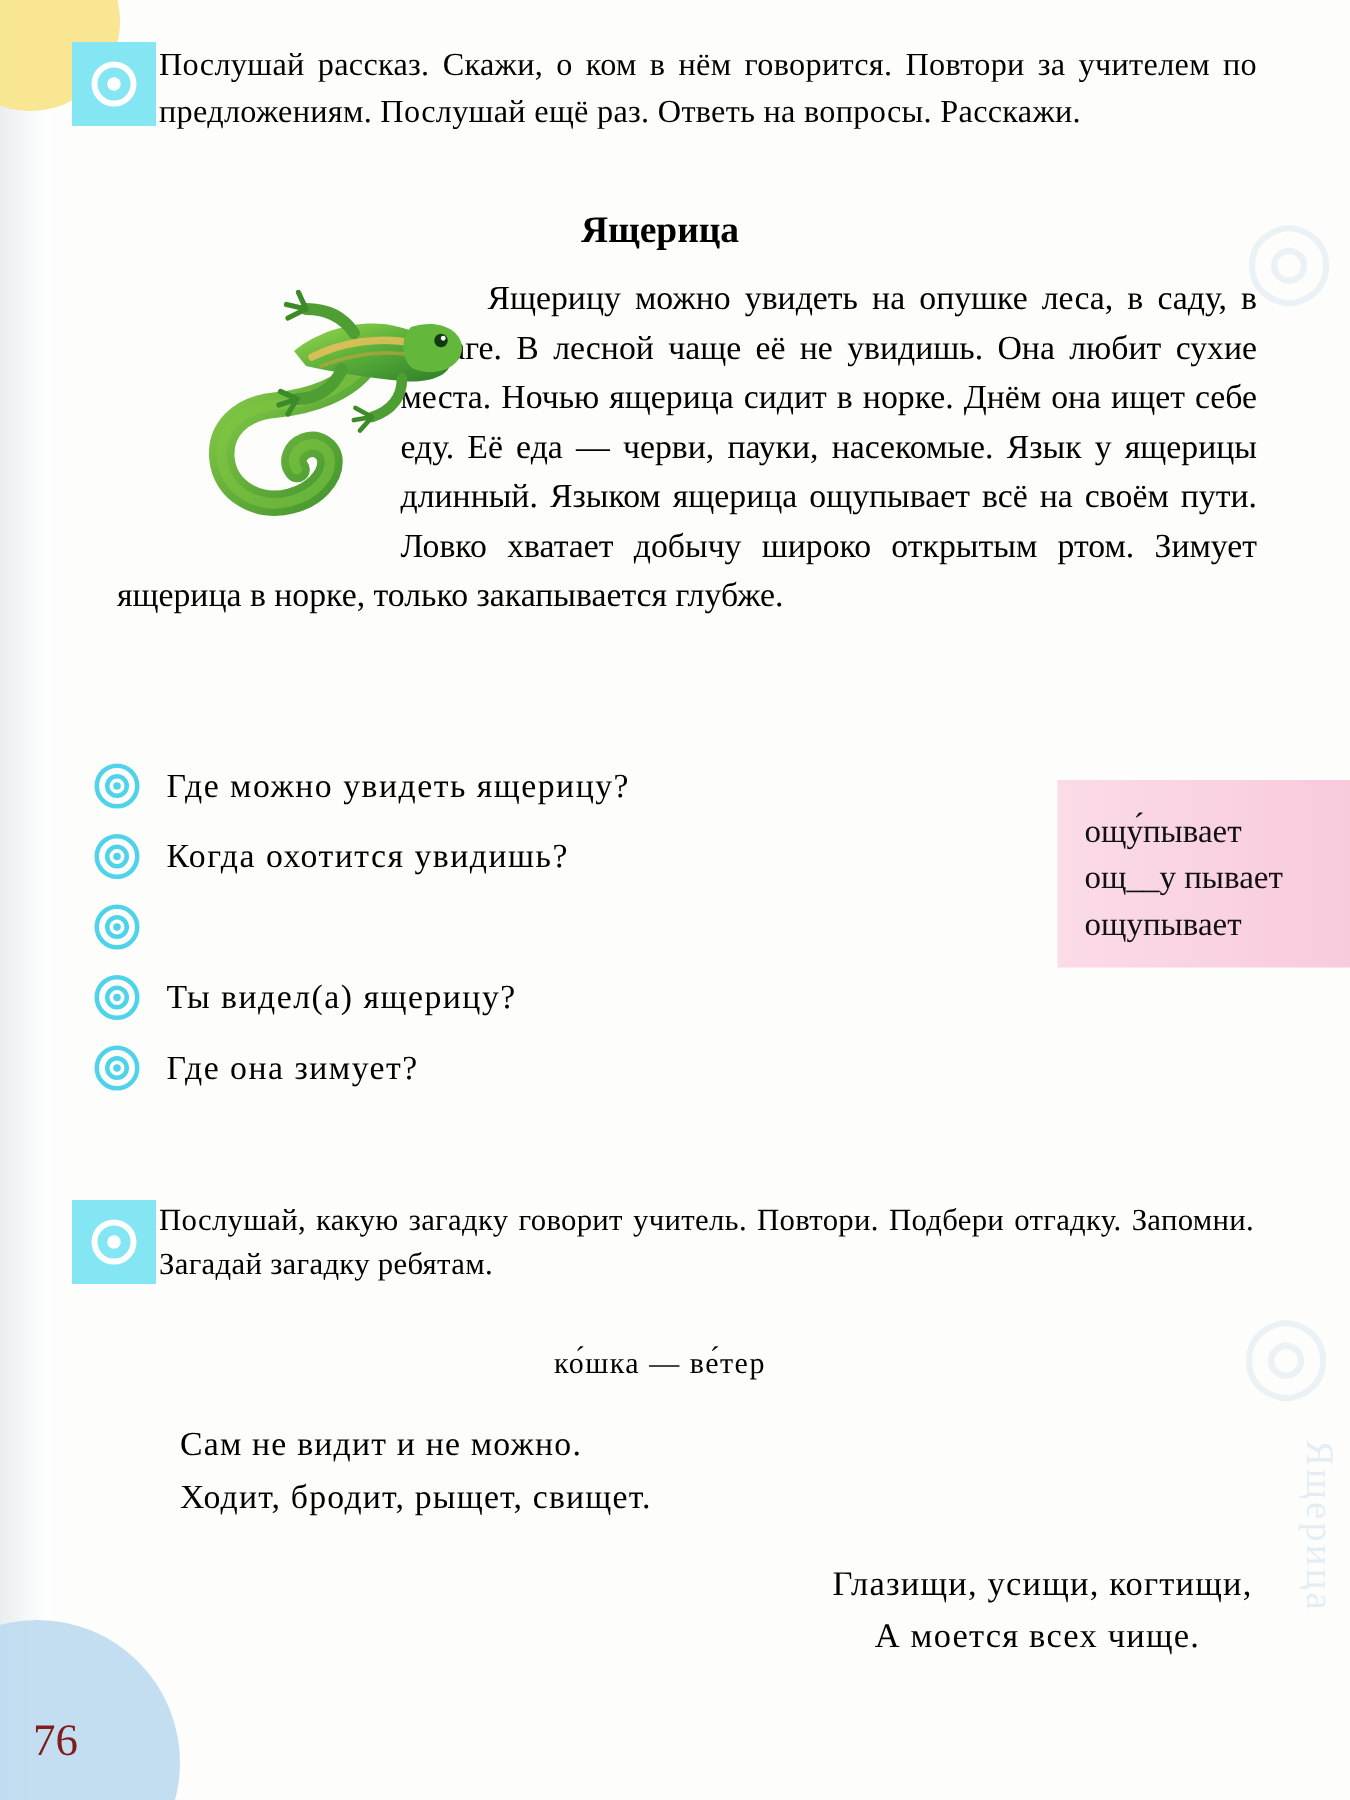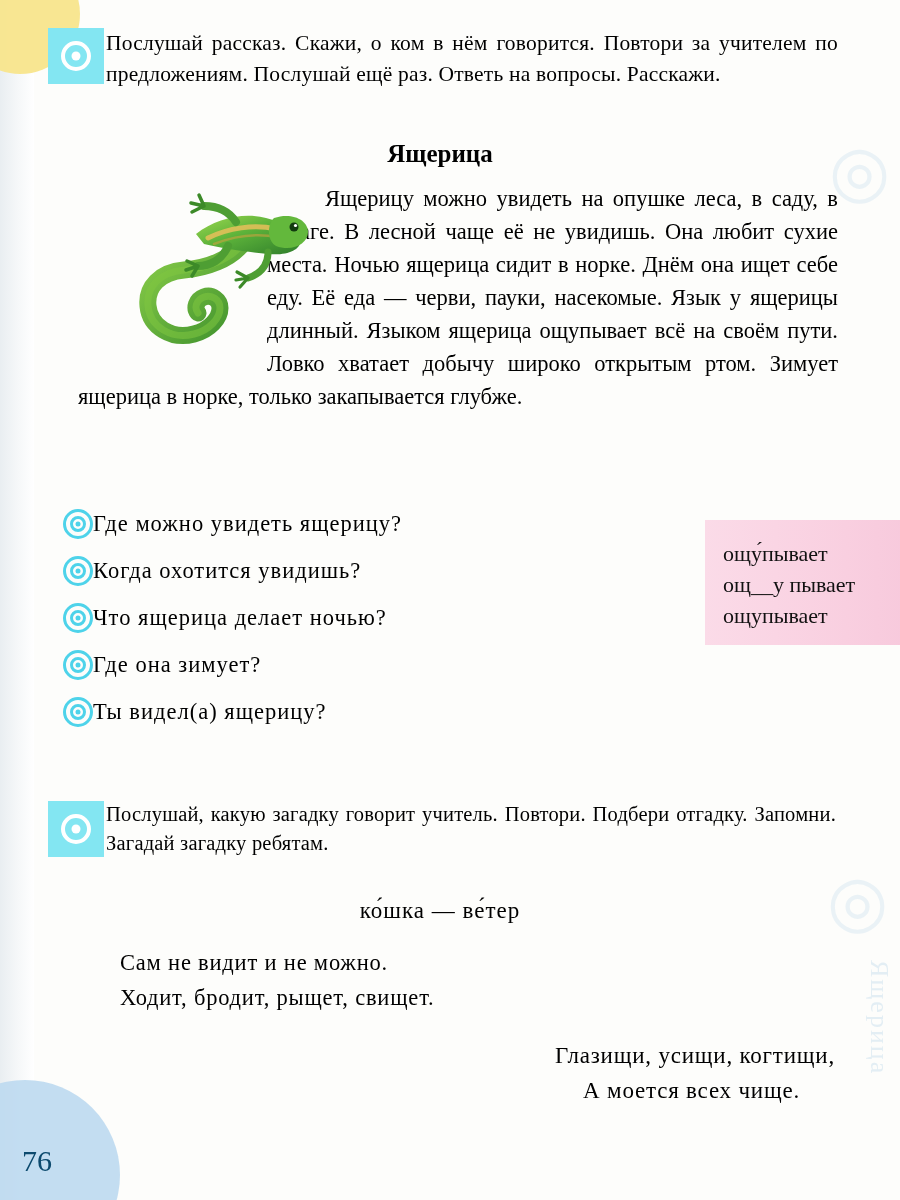--- a/index.html
+++ b/index.html
@@ -179,20 +179,21 @@
   
   .questions {
     position: absolute;
     top: 500px;
     left: 18px;
     width: 620px;
   }
   .question {
     display: flex;
     align-items: center;
+    gap: 18px;
     height: 47px;
   }
   .question .qtext {
     font-size: 22.5px;
     letter-spacing: 1px;
   }
 
   
   .wordbox {
     position: absolute;
@@ -209,37 +210,36 @@
     line-height: 31px;
     color: #111;
   }
 
   
   #instruction-riddle {
     position: absolute;
     left: 3px;
     top: 800px;
     width: 800px;
-    align-items: center;
   }
   #instruction-riddle .txt {
     width: 730px;
     font-size: 20.5px;
     line-height: 29px;
     text-align: justify;
   }
 
   
   .answers {
     position: absolute;
     top: 898px;
     left: 0;
     width: 790px;
     text-align: center;
-    font-size: 23px;
+    font-size: 20px;
     letter-spacing: 1px;
   }
   .riddle {
     position: absolute;
     top: 945px;
     left: 75px;
     font-size: 22.5px;
     line-height: 35px;
     letter-spacing: .8px;
   }
@@ -254,21 +254,21 @@
     letter-spacing: .8px;
   }
   .riddle2 .l2 { padding-right: 35px; }
 
   
   .page-number {
     position: absolute;
     left: 22px;
     bottom: 22px;
     font-size: 30px;
-    color: #0c4a6e;
+    color: #7f1d1d;
   }
 </style>
 </head>
 <body>
 
 <div class="page">
   <div class="left-edge-shade"></div>
   <div class="corner-yellow"></div>
   <div class="corner-blue"></div>
 
@@ -330,29 +330,28 @@
     <div class="question">
       <span class="target small"></span>
       <span class="qtext">Где можно увидеть ящерицу?</span>
     </div>
     <div class="question">
       <span class="target small"></span>
       <span class="qtext">Когда охотится увидишь?</span>
     </div>
     <div class="question">
       <span class="target small"></span>
-      <span class="qtext">Что ящерица делает ночью?</span>
+    </div>
+    <div class="question">
+      <span class="target small"></span>
+      <span class="qtext">Ты видел(а) ящерицу?</span>
     </div>
     <div class="question">
       <span class="target small"></span>
       <span class="qtext">Где она зимует?</span>
-    </div>
-    <div class="question">
-      <span class="target small"></span>
-      <span class="qtext">Ты видел(а) ящерицу?</span>
     </div>
   </div>
 
   <div class="wordbox">
     <div>ощу́пывает</div>
     <div>ощ__у пывает</div>
     <div>ощупывает</div>
   </div>
 
   <div class="instruction" id="instruction-riddle">

